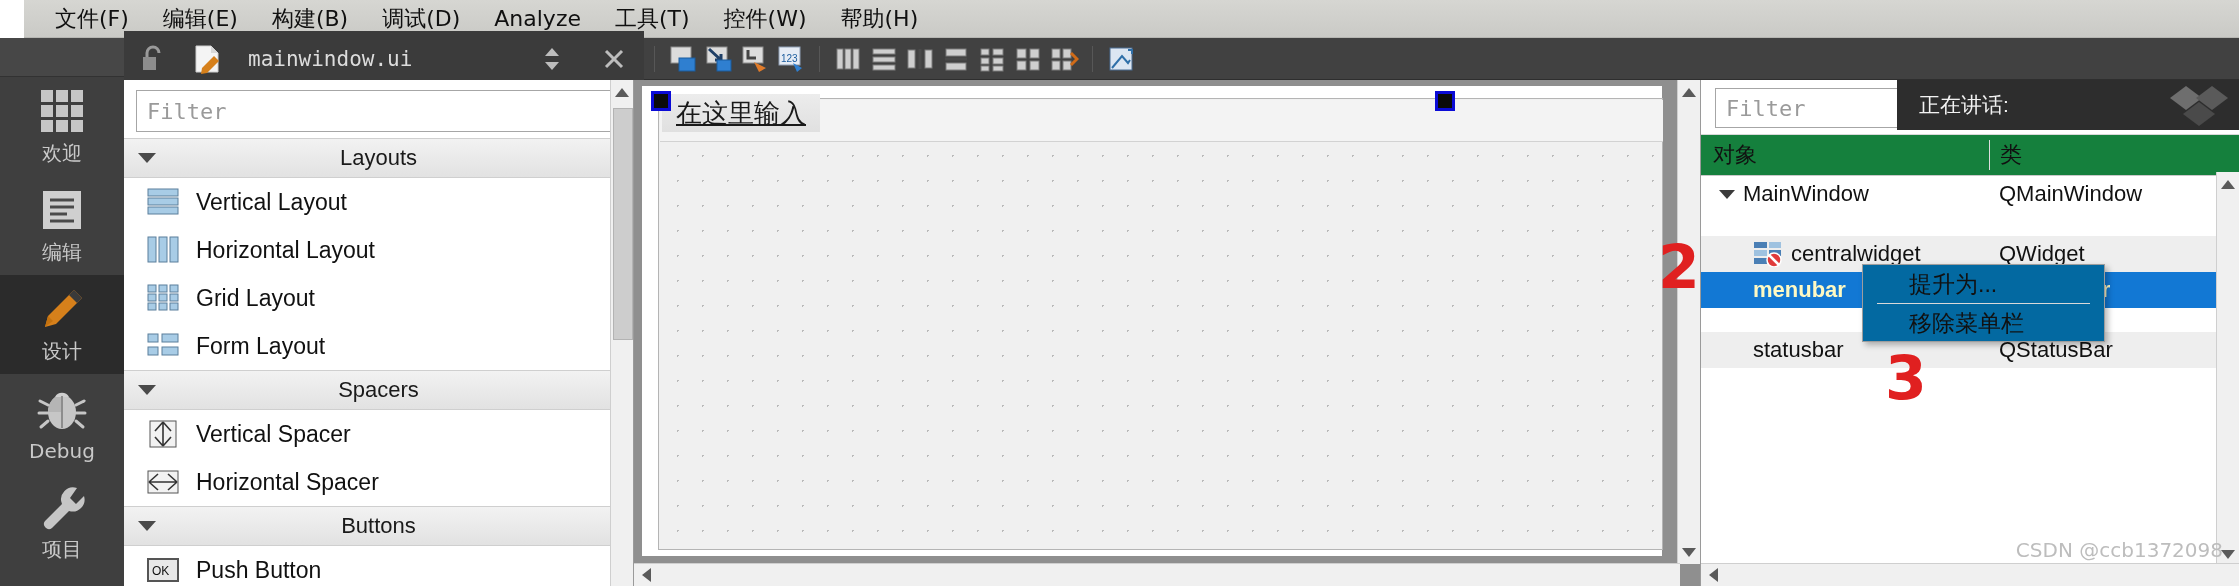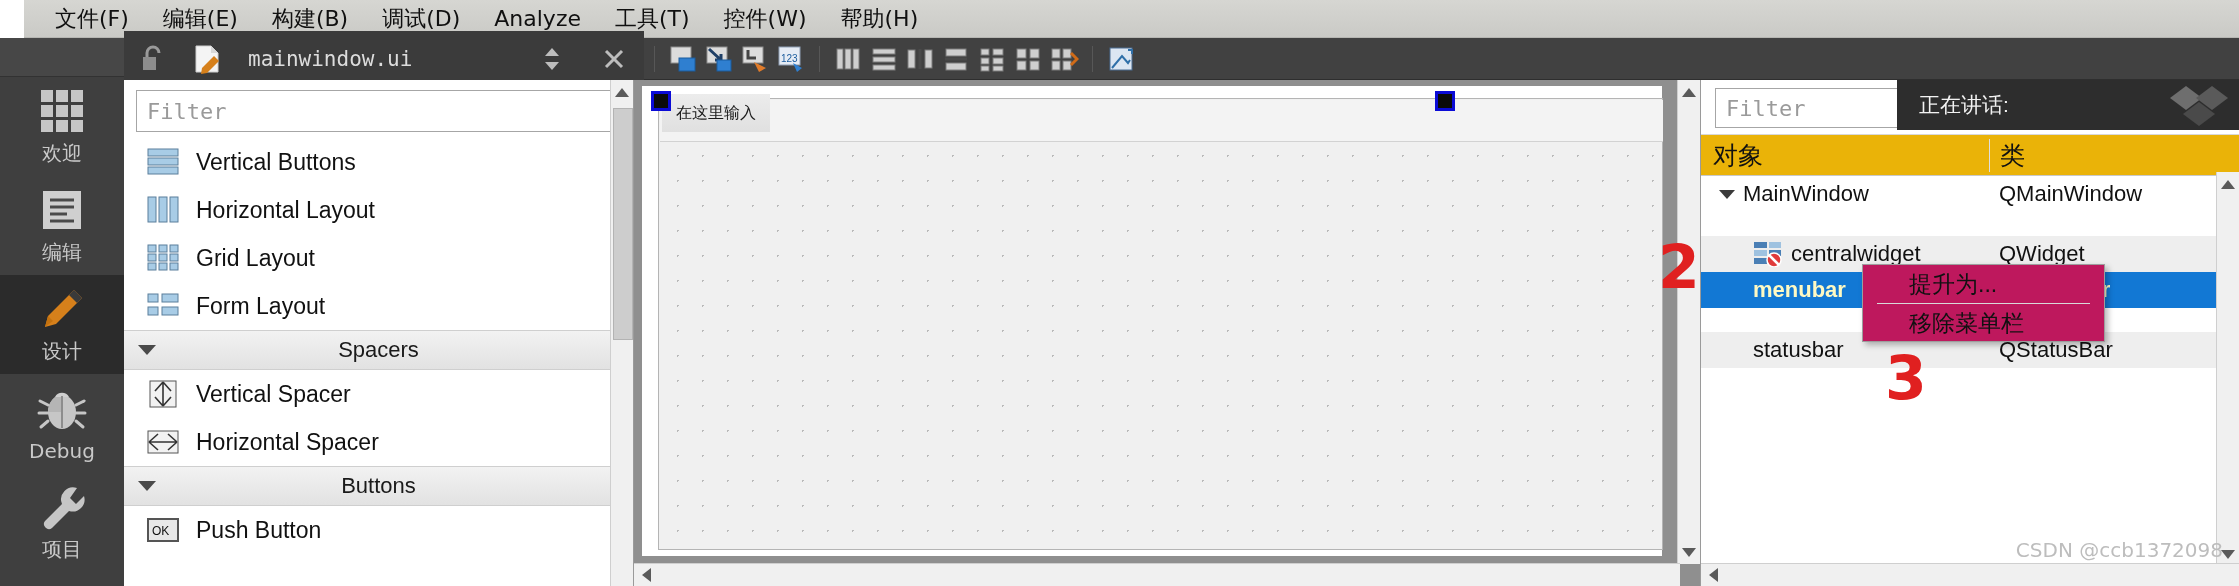--- a/index.html
+++ b/index.html
@@ -88,59 +88,59 @@
     position:absolute;left:16px;top:12px;width:1005px;height:452px;background:#f0f0f0;
     border:1px solid #b4b4b4;box-sizing:border-box;
     background-image:radial-gradient(#b9b9b9 1px, transparent 1px);
     background-size:25px 25px;background-position:6px 44px;
   }
   .menubar-ph{
     position:absolute;left:1px;top:1px;width:1003px;height:42px;background:#f3f3f3;
     border-bottom:1px solid #d2d2d2;display:flex;align-items:center;box-sizing:border-box;
   }
   .typehere{
-    height:38px;padding:0 14px;display:flex;align-items:center;font-size:16px;color:#1a1a1a;
-    background:linear-gradient(#ececec,#e0e0e0);margin:2px 0 17px 2px;
+    height:38px;padding:0 14px;display:flex;align-items:center;font-size:26px;color:#1a1a1a;
+    background:linear-gradient(#ececec,#e0e0e0);margin:2px 0 17px 2px;text-decoration:underline;
   }
   .handle{position:absolute;width:14px;height:14px;background:#0a0a0a;border:3px solid #0b0bd6;}
   .cv-hscroll{position:absolute;left:0;bottom:0;width:1046px;height:22px;background:#f0f0f0;border-top:1px solid #cfcfcf;}
   .cv-vscroll{position:absolute;right:0;top:0;width:22px;height:484px;background:#f0f0f0;border-left:1px solid #cfcfcf;}
 
   
   .objdock{
     position:absolute;left:1700px;top:80px;width:539px;height:506px;
     background:#ffffff;box-sizing:border-box;border-left:1px solid #9a9a9a;
   }
   .obj-filter{
     margin:8px 8px 6px 14px;height:40px;border:1px solid #a6a6a6;background:#fff;
     display:flex;align-items:center;padding:0 10px;box-sizing:border-box;width:196px;
   }
   .obj-filter .ph{color:#9a9a9a;font-size:22px;font-family:"DejaVu Sans Mono","Liberation Mono",monospace;}
   .talkbar{
     position:absolute;left:196px;top:0;width:343px;height:50px;background:#2d2d2d;
     display:flex;align-items:center;padding-left:22px;box-sizing:border-box;color:#f2f2f2;font-size:21px;
   }
   .obj-head{
-    display:flex;height:40px;align-items:center;background:#eab308;
-    border-top:1px solid #d8d8d8;border-bottom:1px solid #c9c9c9;font-size:25px;color:#111;
+    display:flex;height:40px;align-items:center;background:#15803d;
+    border-top:1px solid #d8d8d8;border-bottom:1px solid #c9c9c9;font-size:22px;color:#111;
   }
   .obj-head .c1{width:288px;padding-left:12px;box-sizing:border-box;}
   .obj-head .c2{flex:1;padding-left:10px;box-sizing:border-box;border-left:1px solid #dedede;}
   .trow{display:flex;height:36px;align-items:center;font-size:22px;color:#111;}
   .trow.alt{background:#eeeeee;margin-top:24px;}
   .trow.sel{background:#1278d4;color:#fef9c3;font-weight:bold;}
   .trow .c1{width:288px;display:flex;align-items:center;gap:8px;box-sizing:border-box;}
   .trow .c2{flex:1;padding-left:10px;box-sizing:border-box;}
   .tri-exp{width:0;height:0;border-left:8px solid transparent;border-right:8px solid transparent;border-top:9px solid #3a3a3a;margin-left:18px;}
   .obj-vscroll{position:absolute;right:0;top:92px;width:22px;height:394px;background:#f0f0f0;border-left:1px solid #cfcfcf;}
   .obj-hscroll{position:absolute;left:0;bottom:0;width:539px;height:22px;background:#f0f0f0;border-top:1px solid #cfcfcf;}
 
   
   .ctxmenu{
-    position:absolute;left:1862px;top:264px;width:243px;height:78px;background:#be185d;
+    position:absolute;left:1862px;top:264px;width:243px;height:78px;background:#0369a1;
     border:1px solid #9d9d9d;box-shadow:3px 3px 6px rgba(0,0,0,.28);z-index:30;box-sizing:border-box;
   }
   .ctxitem{height:38px;display:flex;align-items:center;padding-left:46px;font-size:23px;color:#111;box-sizing:border-box;}
   .ctxsep{height:1px;background:#d9d9d9;margin:0 14px;}
 
   
   .anno{position:absolute;color:#e02020;font-size:60px;font-weight:700;z-index:40;
         font-family:"DejaVu Sans","Liberation Sans",sans-serif;line-height:1;}
 
   .watermark{
@@ -362,28 +362,32 @@
         <path d="M22 6 l4 0 0 4" stroke="#2f6fa8" stroke-width="2" fill="none"></path>
       </svg>
     </div>
   </div>
 
   <div class="widgetbox">
     <div class="filterbox">
       <span class="ph">Filter</span>
     </div>
 
+    <div class="grp">
+      <span class="caret"></span>
+      <span>Layouts</span>
+    </div>
 
     <div class="wrow">
       <svg class="wico" viewBox="0 0 34 30">
         <rect x="2" y="2" width="30" height="7" fill="#a8cce6" stroke="#5b7f9b"></rect>
         <rect x="2" y="11" width="30" height="7" fill="#a8cce6" stroke="#5b7f9b"></rect>
         <rect x="2" y="20" width="30" height="7" fill="#a8cce6" stroke="#5b7f9b"></rect>
       </svg>
-      <span class="wlabel">Vertical Buttons</span>
+      <span class="wlabel">Vertical Layout</span>
     </div>
 
     <div class="wrow">
       <svg class="wico" viewBox="0 0 34 30">
         <rect x="2" y="2" width="8" height="25" fill="#a8cce6" stroke="#5b7f9b"></rect>
         <rect x="13" y="2" width="8" height="25" fill="#a8cce6" stroke="#5b7f9b"></rect>
         <rect x="24" y="2" width="8" height="25" fill="#a8cce6" stroke="#5b7f9b"></rect>
       </svg>
       <span class="wlabel">Horizontal Layout</span>
     </div>

